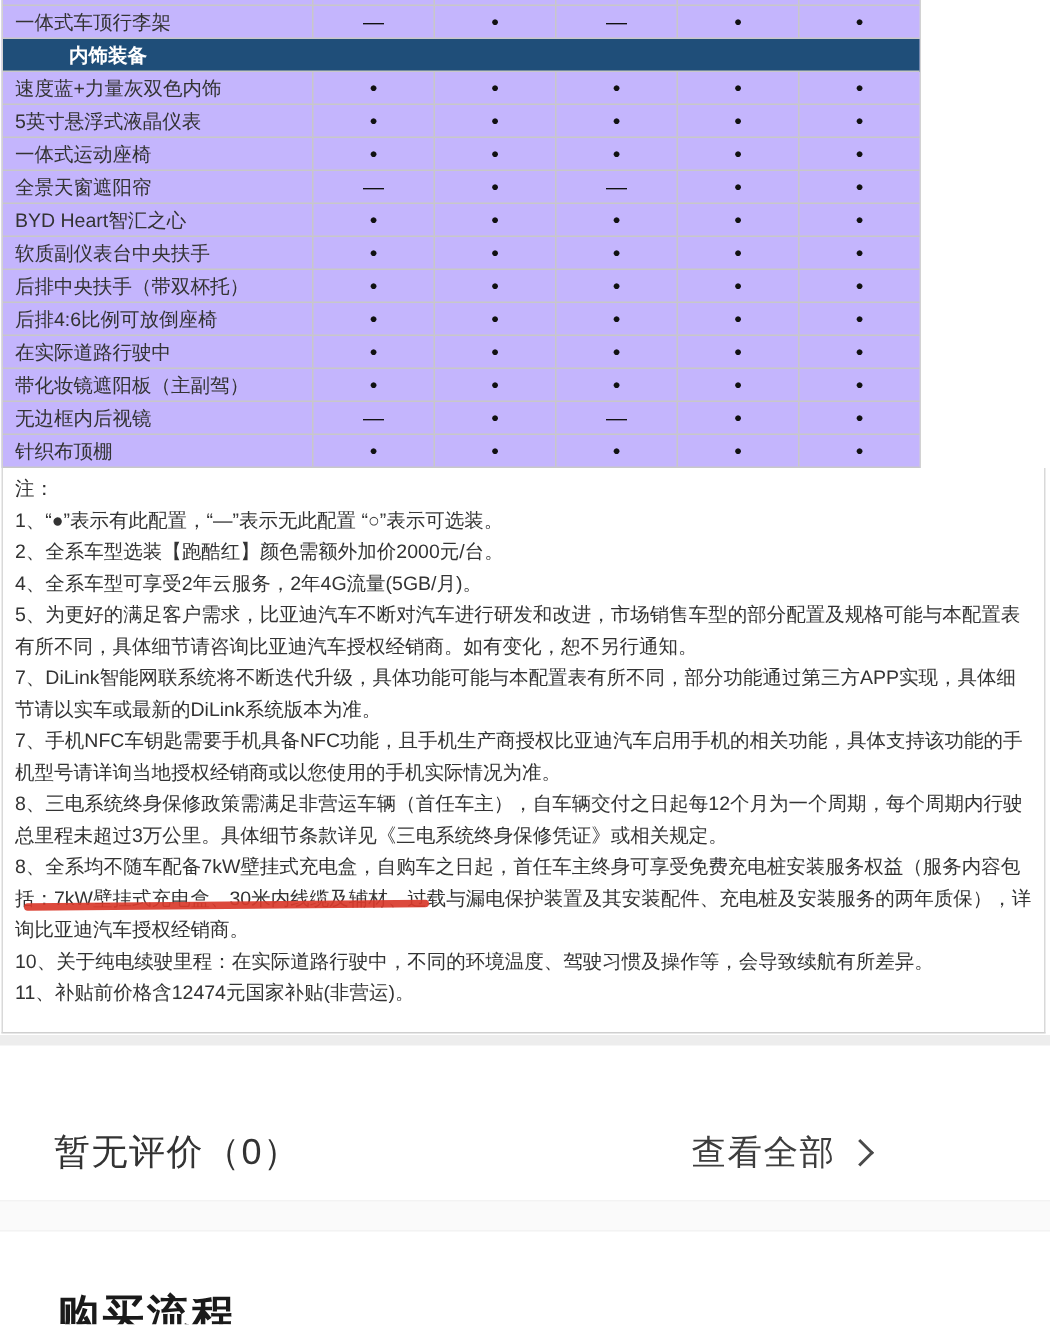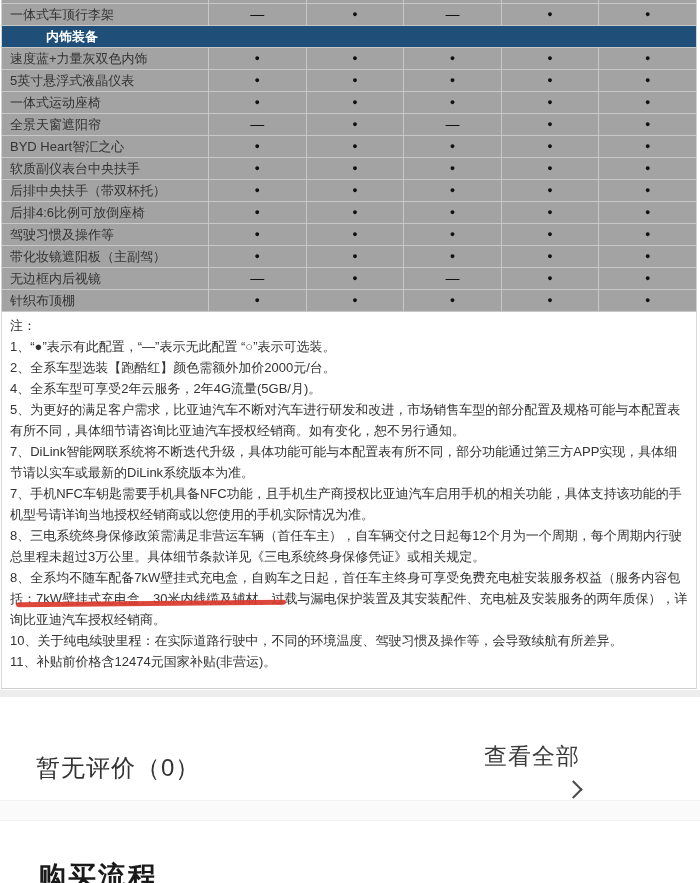--- a/index.html
+++ b/index.html
@@ -5,23 +5,23 @@
   * { margin:0; padding:0; box-sizing:border-box; }
   html,body { background:#fff; }
   body { font-family:"Liberation Sans","DejaVu Sans",sans-serif; color:#333; }
   #page {
     position:relative; width:700px; height:883px; margin:0 auto;
     background:#fff; overflow:hidden;
   }
 
   
   .spec-table {
-    position:absolute; top:0; left:1px; width:696px;
+    position:absolute; top:0; left:1px; width:613px;
     border-left:1px solid #d2d2d2; border-right:1px solid #d2d2d2;
-    background:#a3a3a3;
+    background:#c4b5fd;
   }
   .spec-partial-row { display:flex; height:4px; border-bottom:1px solid #c8c8c8; }
   .spec-partial-row .stub { border-right:1px solid #c8c8c8; }
   .spec-row { display:flex; height:22px; border-bottom:1px solid #c8c8c8; align-items:stretch; }
   .spec-label {
     width:207px; padding:0 0 0 8px; border-right:1px solid #c8c8c8;
     font-size:13px; line-height:21px; color:#333;
     white-space:nowrap; overflow:hidden;
   }
   .spec-cell {
@@ -64,21 +64,21 @@
     background:#fafafa; border-top:1px solid #f3f3f3; border-bottom:1px solid #f3f3f3;
   }
 
   
   .review-row {
     position:absolute; top:740px; left:0; width:618px; height:56px;
     display:flex; align-items:center; justify-content:space-between;
     padding:0 38px 0 36px;
   }
   .review-summary { font-size:24px; color:#333; letter-spacing:1px; }
-  .view-all { display:flex; align-items:flex-end; gap:10px; cursor:pointer;flex-direction:column; }
+  .view-all { display:flex; align-items:center; gap:10px; cursor:pointer; }
   .view-all-label { font-size:23px; color:#3d3d3d; letter-spacing:1px; }
   .chevron-right {
     width:13px; height:13px; margin-top:1px;
     border-top:2px solid #4a4a4a; border-right:2px solid #4a4a4a;
     transform:rotate(45deg);
   }
 
   
   .purchase-title {
     position:absolute; top:858px; left:38px;
@@ -168,21 +168,21 @@
         </div>
         <div class="spec-row">
           <div class="spec-label">后排4:6比例可放倒座椅</div>
           <div class="spec-cell sym-dot">●</div>
           <div class="spec-cell sym-dot">●</div>
           <div class="spec-cell sym-dot">●</div>
           <div class="spec-cell sym-dot">●</div>
           <div class="spec-cell sym-dot">●</div>
         </div>
         <div class="spec-row">
-          <div class="spec-label">驾驶习惯及操作等</div>
+          <div class="spec-label">在实际道路行驶中</div>
           <div class="spec-cell sym-dot">●</div>
           <div class="spec-cell sym-dot">●</div>
           <div class="spec-cell sym-dot">●</div>
           <div class="spec-cell sym-dot">●</div>
           <div class="spec-cell sym-dot">●</div>
         </div>
         <div class="spec-row">
           <div class="spec-label">带化妆镜遮阳板（主副驾）</div>
           <div class="spec-cell sym-dot">●</div>
           <div class="spec-cell sym-dot">●</div>

